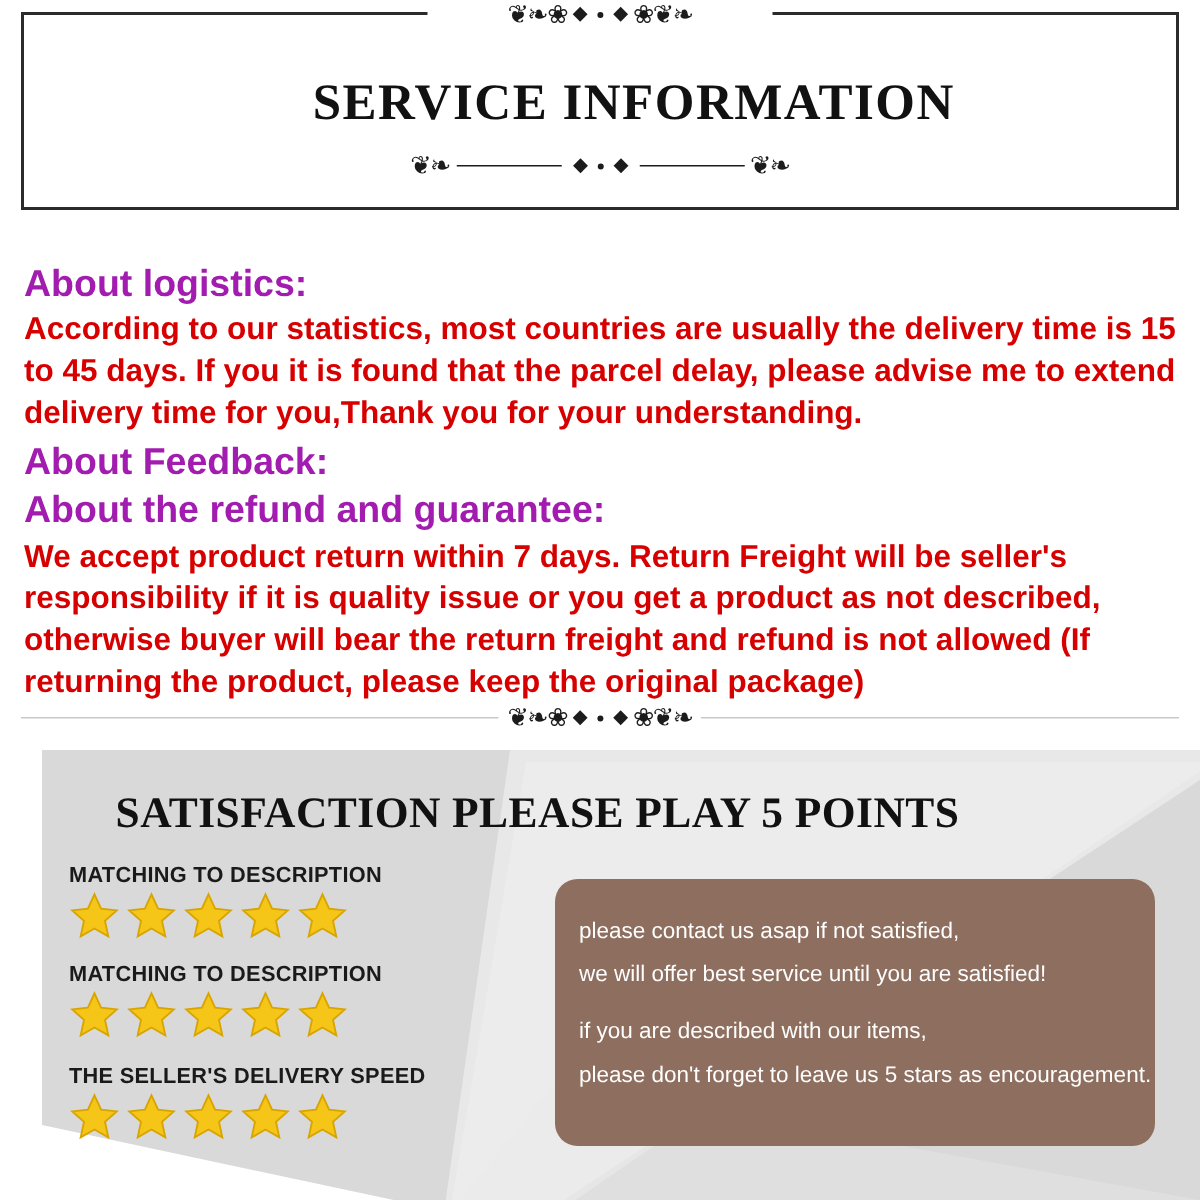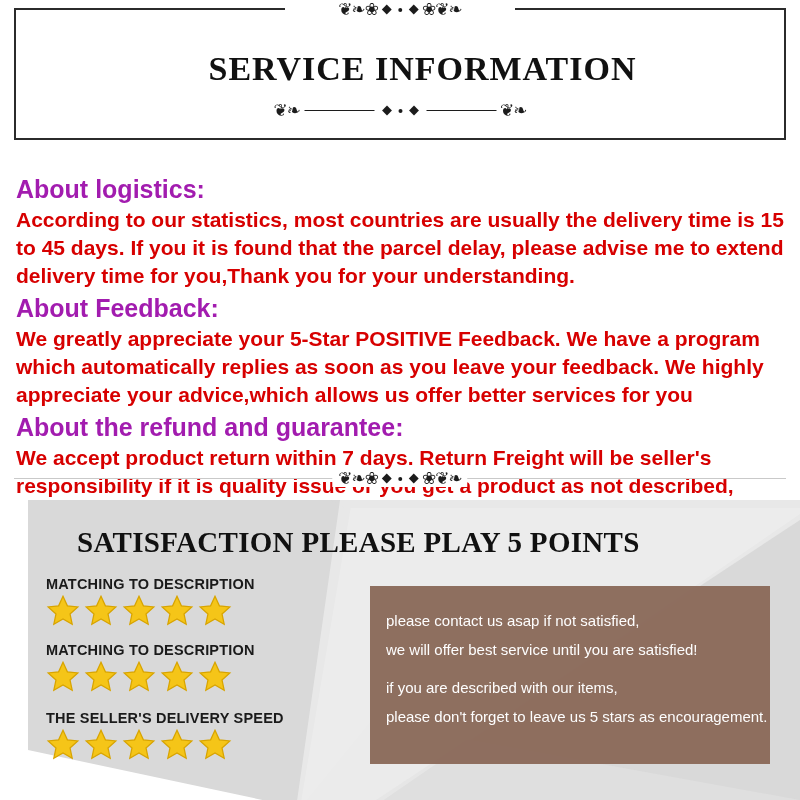--- a/index.html
+++ b/index.html
@@ -192,20 +192,21 @@
 
   .msg-box {
     position: absolute;
     z-index: 5;
     left: 370px;
     top: 86px;
     width: 400px;
     height: 178px;
     background: #8b6a5a;
     opacity: 0.96;
+    border-radius: 15px;
   }
   .msg-line {
     position: absolute;
     left: 16px;
     color: #ffffff;
     font-size: 15px;
     line-height: 1.2;
     white-space: nowrap;
   }
 </style>
@@ -235,21 +236,20 @@
       <span class="dotline"></span>
       <span class="flourish">❦❧</span>
     </div>
   </div>
 
   <div class="body-text">
     <p class="sec-head">About logistics:</p>
     <p class="sec-body">According to our statistics, most countries are usually the delivery time is 15 to 45 days. If you it is found that the parcel delay, please advise me to extend delivery time for you,Thank you for your understanding.</p>
 
     <p class="sec-head">About Feedback:</p>
-    <p class="sec-body">We greatly appreciate your 5-Star POSITIVE Feedback. We have a program which automatically replies as soon as you leave your feedback. We highly appreciate your advice,which allows us offer better services for you</p>
 
     <p class="sec-head">About the refund and guarantee:</p>
     <p class="sec-body">We accept product return within 7 days. Return Freight will be seller's responsibility if it is quality issue or you get a product as not described, otherwise buyer will bear the return freight and refund is not allowed (If returning the product, please keep the original package)</p>
   </div>
 
   <div class="divider-rule"></div>
   <div class="ornament ornament-divider">
     <span class="flourish">❦❧❀</span>
     <span class="diamond"></span>
     <span class="smalldot"></span>

